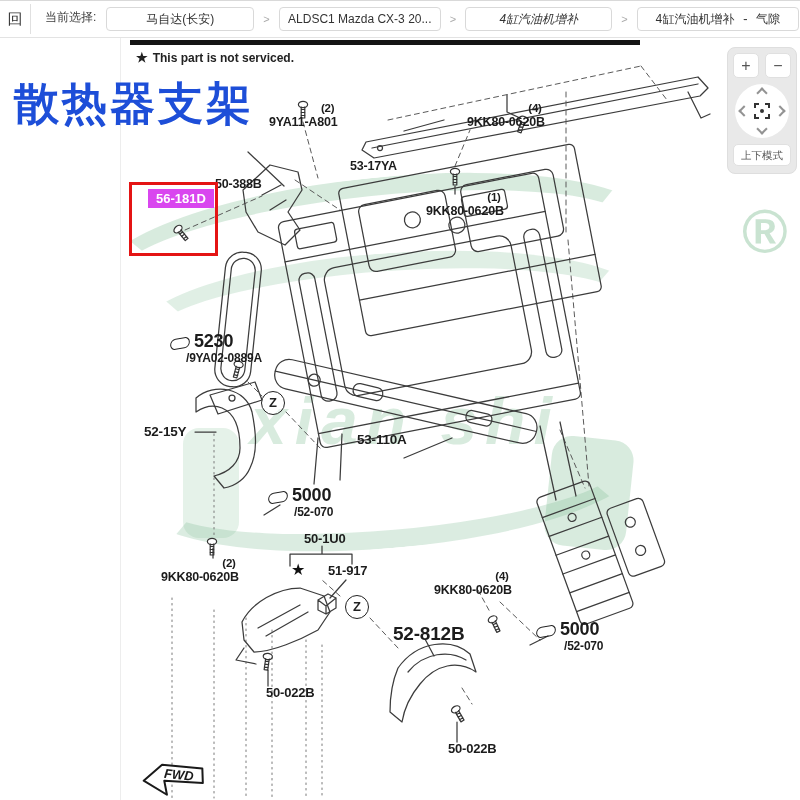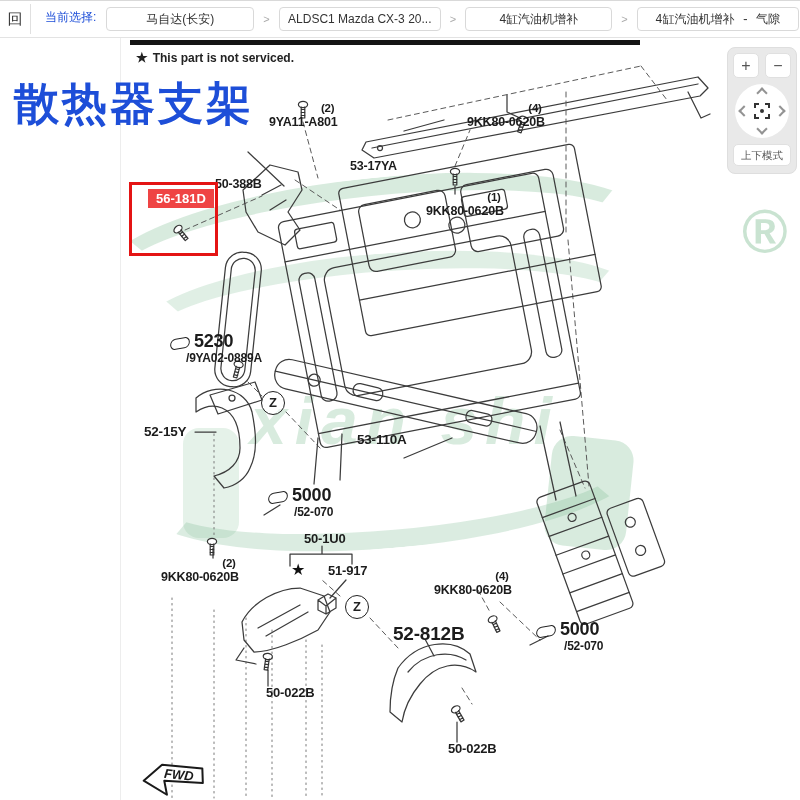--- a/index.html
+++ b/index.html
@@ -5,25 +5,25 @@
   * { margin:0; padding:0; box-sizing:border-box; }
   html,body { width:800px; height:800px; overflow:hidden; background:#fff;
               font-family:"Liberation Sans", sans-serif; }
 
   
   #topbar { position:absolute; left:0; top:0; width:800px; height:38px;
             background:#fff; border-top:1px solid #d9d9d9; border-bottom:1px solid #e3e3e3;
             display:flex; align-items:center; font-size:12px; color:#444; z-index:50; }
   .back-btn { width:30px; text-align:center; font-size:15px; color:#333; cursor:pointer; }
   .tb-divider { width:1px; height:30px; background:#e0e0e0; }
-  .cursel { margin:0 10px 3px 14px; color:#1d4ed8; white-space:nowrap; }
+  .cursel { margin:0 10px 3px 14px; color:#404040; white-space:nowrap; }
   .crumb { border:1px solid #d9d9d9; border-radius:4px; background:#fff; height:24px;
            display:flex; align-items:center; justify-content:center; color:#333;
            white-space:nowrap; overflow:hidden; cursor:pointer; font-size:12px; }
-  .crumb.c1{width:148px;} .crumb.c2{width:162px;} .crumb.c3{width:147px;} .crumb.c4{width:162px;font-family:Liberation Mono, monospace;}
+  .crumb.c1{width:148px;} .crumb.c2{width:162px;} .crumb.c3{width:147px;font-style:italic;} .crumb.c4{width:162px;font-family:Liberation Mono, monospace;}
   .crumb-sep { color:#aaa; margin:0 9px; font-size:11px; }
 
   
   #canvas { position:absolute; left:0; top:38px; width:800px; height:762px; background:#fff; }
   #left-rule { position:absolute; left:120px; top:0; width:1px; height:762px; background:#ededed; }
   #black-bar { position:absolute; left:130px; top:2px; width:510px; height:5px; background:#141414; }
 
   .abs { position:absolute; }
   #note { left:136px; top:12px; font-size:12px; font-weight:bold; color:#222; }
   #note .star { font-size:13px; margin-right:5px; }
@@ -39,21 +39,21 @@
                border-radius:7px; transform:rotate(-10deg) skewX(-10deg);
                vertical-align:middle; margin-right:4px; }
   .zmark { position:absolute; width:24px; height:24px; border:1.6px solid #222; border-radius:50%;
            text-align:center; line-height:22px; font-weight:bold; font-size:13px; color:#222;
            background:rgba(255,255,255,.5); z-index:7; }
   .starmark { position:absolute; font-size:16px; color:#111; z-index:7; }
 
   
   #hl-box { position:absolute; left:129px; top:144px; width:89px; height:74px;
             border:3.5px solid #e41414; z-index:8; }
-  #hl-badge { position:absolute; left:148px; top:151px; background:#ef4444; color:#fff;
+  #hl-badge { position:absolute; left:148px; top:151px; background:#d946ef; color:#fff;
               font-size:13px; font-weight:bold; padding:2px 8px; letter-spacing:0; z-index:9;
               cursor:pointer; }
 
   
   .wm { position:absolute; z-index:1; pointer-events:none; }
   .wm-arc { border:18px solid transparent; border-radius:50%; }
   #wm-arc1 { left:95px; top:140px; width:560px; height:150px; border-top-color:rgba(126,188,146,.30); transform:rotate(-6deg); }
   #wm-arc2 { left:135px; top:215px; width:510px; height:130px; border-top-color:rgba(126,188,146,.24); transform:rotate(-4deg); }
   #wm-arc3 { left:140px; top:380px; width:500px; height:130px; border-bottom-color:rgba(126,188,146,.28); transform:rotate(-5deg); }
   #wm-text { left:250px; top:345px; font-size:66px; font-weight:bold; font-style:italic;

